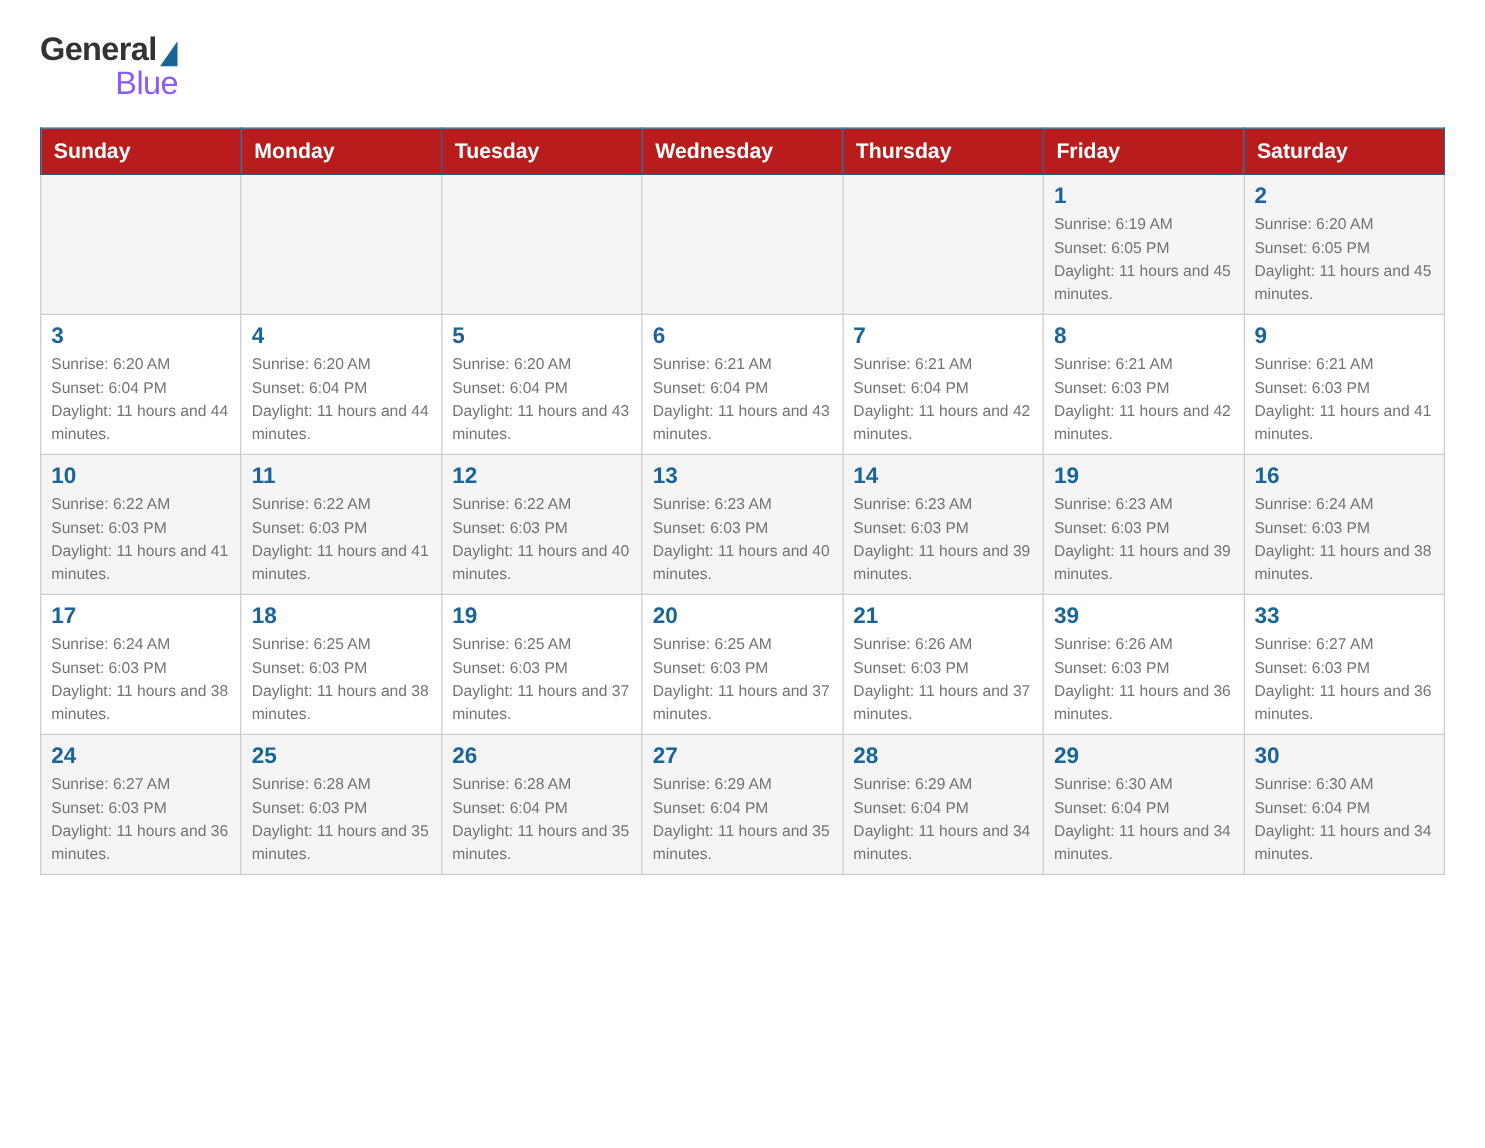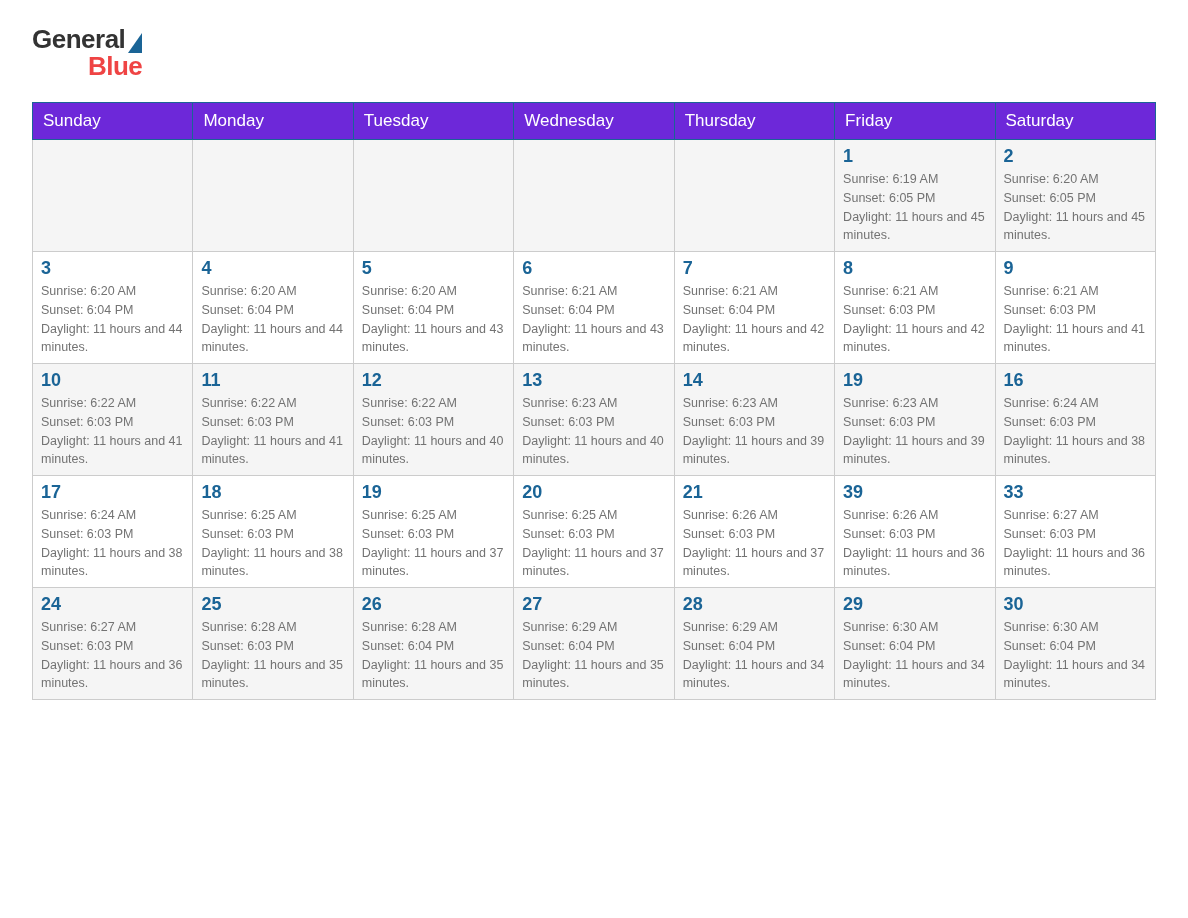--- a/index.html
+++ b/index.html
@@ -33,24 +33,24 @@
     .location {
       font-size: 22px;
       color: #444;
       margin-top: 4px;
     }
     .calendar {
       width: 100%;
       border-collapse: collapse;
     }
     .calendar th {
-      background-color: #6d28d9;
+      background-color: #b91c1c;
       color: #fff;
       font-size: 17px;
-      font-weight: normal;
+      font-weight: bold;
       padding: 8px 10px;
       text-align: left;
       border: 1px solid #1a6496;
     }
     .calendar td {
       vertical-align: top;
       border: 1px solid #ccc;
       padding: 6px 8px;
       width: 14.28%;
       min-height: 90px;
@@ -85,21 +85,21 @@
 <body>
 
 <div class="header">
   <div class="logo">
   <div style="display:flex;align-items:flex-start;">
     <div style="display:flex;flex-direction:column;align-items:flex-end;">
       <div style="display:flex;align-items:center;">
         <span style="font-size:26px;font-weight:bold;color:#333;letter-spacing:-0.5px;">General</span>
         <div style="width:0;height:0;border-left:14px solid transparent;border-bottom:20px solid #1a6496;margin-left:3px;margin-top:6px;"></div>
       </div>
-      <span style="font-size:26px;font-weight:bold;color:#ef4444;letter-spacing:-0.5px;margin-top:-4px;">Blue</span>
+      <span style="font-size:26px;font-weight:normal;color:#8b5cf6;letter-spacing:-0.5px;margin-top:-4px;">Blue</span>
     </div>
   </div>
 </div>
   <div class="title-block">
     <div class="month-title"></div>
     <div class="location"></div>
   </div>
 </div>
 
 <table class="calendar">

